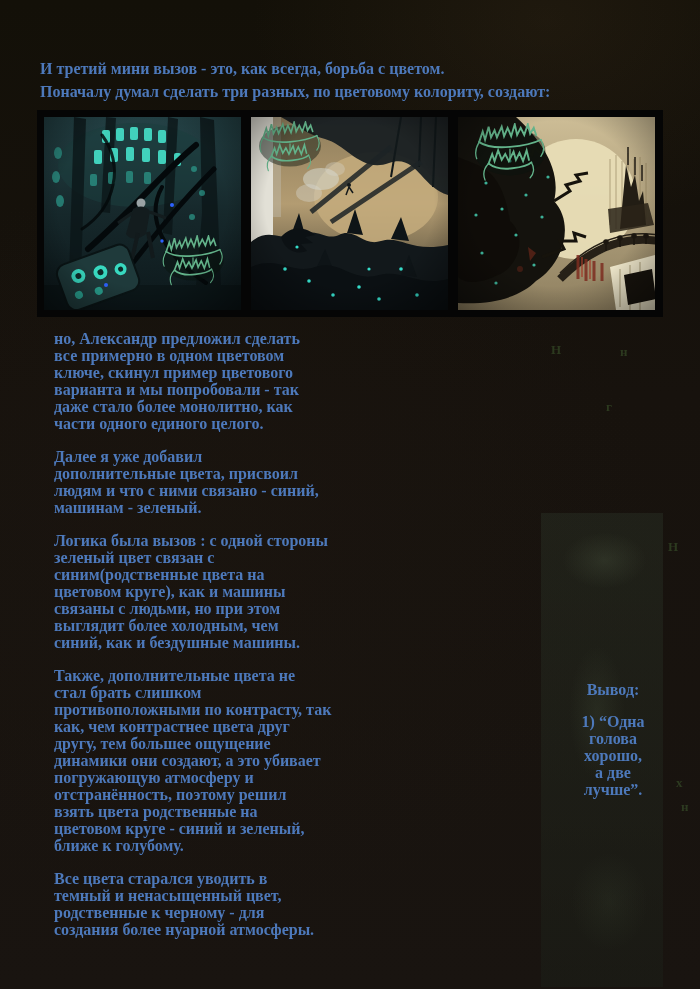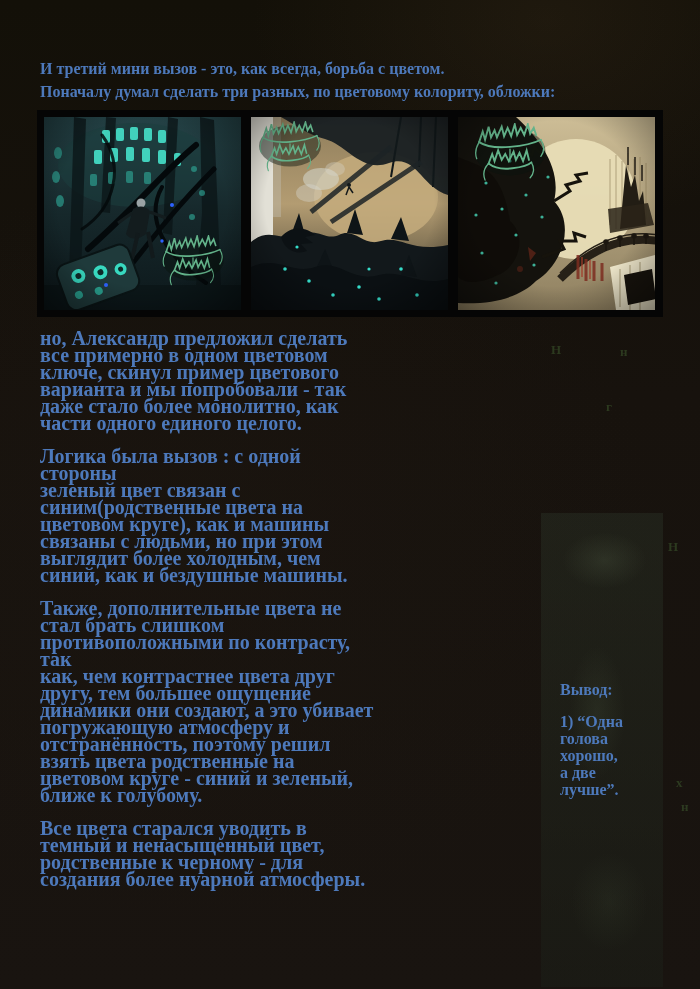--- a/index.html
+++ b/index.html
@@ -16,34 +16,34 @@
     position:absolute;left:40px;top:57px;width:625px;
     color:#4d79bb;font-weight:700;font-size:16px;line-height:23px;
   }
   .covers-band{
     position:absolute;left:37px;top:110px;width:626px;height:207px;
     background:#050505;display:flex;gap:10px;padding:7px;box-sizing:border-box;
   }
   .cover{width:197px;height:193px;display:block;background:#0d1214;}
   .body-col{position:absolute;left:40px;top:330px;width:335px;}
   .para{
-    white-space:pre-line;margin:0 0 16px 0;
-    color:#4d79bb;font-weight:700;font-size:20px;line-height:17px;
+    white-space:pre-line;margin:0 0 16px 14px;
+    color:#4d79bb;font-weight:700;font-size:16px;line-height:17px;
   }
   .poster-ghost{
     position:absolute;left:541px;top:513px;width:122px;height:474px;
     background-image:
       radial-gradient(60px 40px at 52% 10%, rgba(96,112,84,0.22), rgba(0,0,0,0) 70%),
       radial-gradient(40px 95px at 46% 42%, rgba(86,102,74,0.18), rgba(0,0,0,0) 70%),
       radial-gradient(55px 70px at 56% 82%, rgba(74,90,64,0.15), rgba(0,0,0,0) 70%),
       linear-gradient(180deg, rgba(42,50,38,0.45), rgba(28,34,26,0.42));
   }
   .conclusion{
     position:absolute;left:560px;top:681px;width:106px;
-    color:#4d79bb;font-weight:700;font-size:16px;line-height:17px;
+    color:#4d79bb;font-weight:700;font-size:16px;line-height:17px;text-align:center;
   }
   .conclusion .c-title{margin:0 0 15px 0;}
   .conclusion .c-item{white-space:pre-line;margin:0 0 15px 0;}
   .glyph{
     position:absolute;color:rgba(92,150,74,0.30);
     font-weight:700;font-size:13px;line-height:13px;
   }
 </style>
 </head>
 <body>
@@ -60,21 +60,21 @@
           <path d="M14,34 l3,-8 2,6 3,-9 3,8 3,-5 3,6 4,-8 2,7 3,-6 3,7 3,-9 2,8"></path>
           <path d="M14,34 c5,4 12,5 20,4 c8,-1 13,-2 16,-5"></path>
           <path d="M6,16 c-3,5 -4,9 -2,14 M58,14 c3,5 3,10 0,14 M14,34 c-4,4 -5,9 -3,14 M50,33 c3,5 2,10 -1,13 M32,22 c0,3 0,5 0,8" stroke-width="1.1"></path>
         </g>
       </symbol>
     </defs>
   </svg>
 
   <div class="intro">
     <div>И третий мини вызов - это, как всегда, борьба с цветом.</div>
-    <div>Поначалу думал сделать три разных, по цветовому колориту, обложки:</div>
+    <div>Поначалу думал сделать три разных, по цветовому колориту, создают:</div>
   </div>
 
   <div class="covers-band">
 
     <svg class="cover" viewBox="0 0 197 193">
       <defs>
         <linearGradient id="c1bg" x1="0" y1="0" x2="0" y2="1">
           <stop offset="0" stop-color="#244246"></stop>
             <stop offset="0.5" stop-color="#16282b"></stop>
             <stop offset="1" stop-color="#0d181b"></stop>
@@ -280,20 +280,24 @@
     </svg>
   </div>
 
   <div class="body-col">
     <p class="para">но, Александр предложил сделать
 все примерно в одном цветовом
 ключе, скинул пример цветового
 варианта и мы попробовали - так
 даже стало более монолитно, как
 части одного единого целого.</p>
+    <p class="para">Далее я уже добавил
+дополнительные цвета, присвоил
+людям и что с ними связано - синий,
+машинам - зеленый.</p>
     <p class="para">Логика была вызов : с одной стороны
 зеленый цвет связан с
 синим(родственные цвета на
 цветовом круге), как и машины
 связаны с людьми, но при этом
 выглядит более холодным, чем
 синий, как и бездушные машины.</p>
     <p class="para">Также, дополнительные цвета не
 стал брать слишком
 противоположными по контрасту, так

